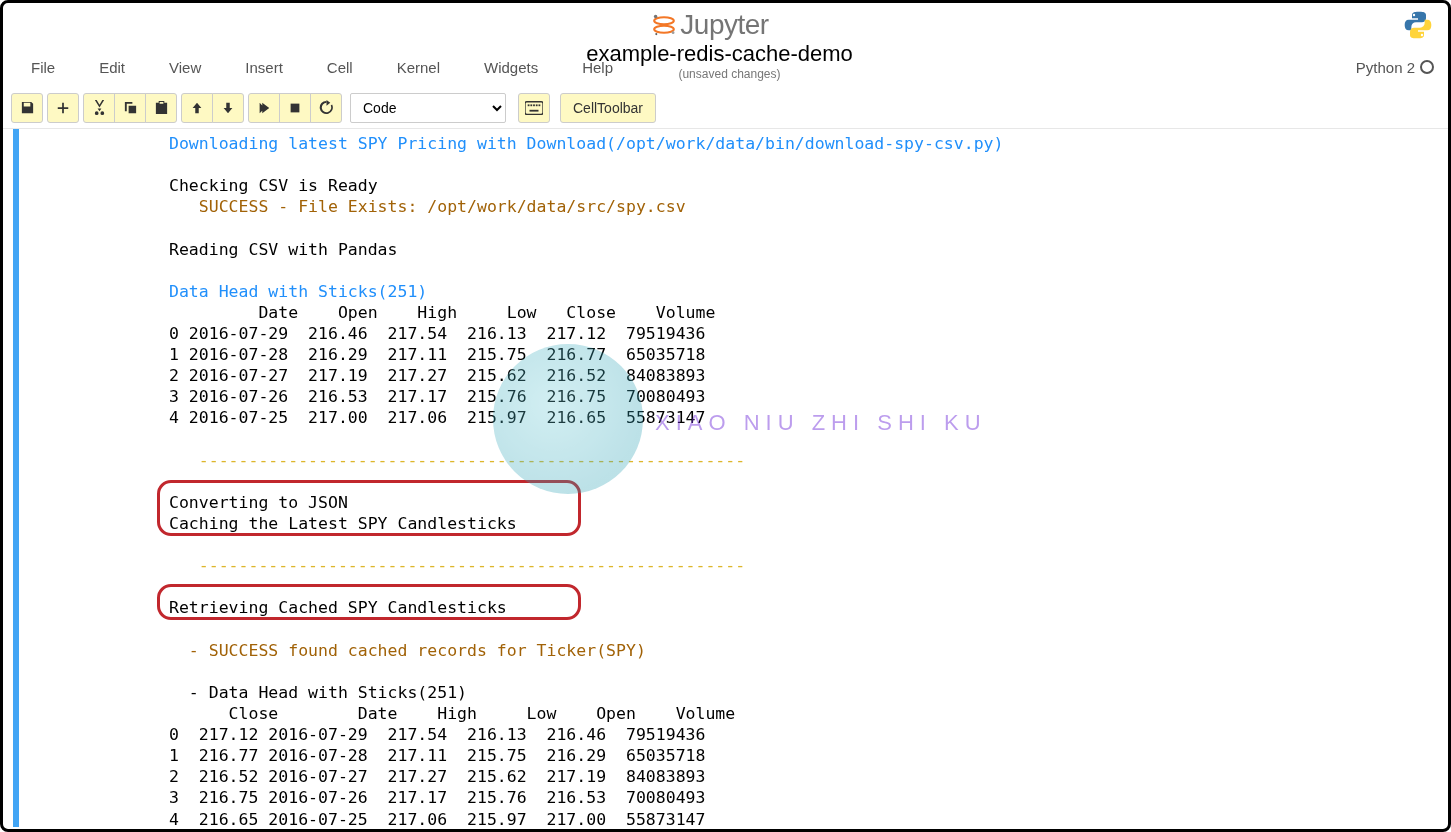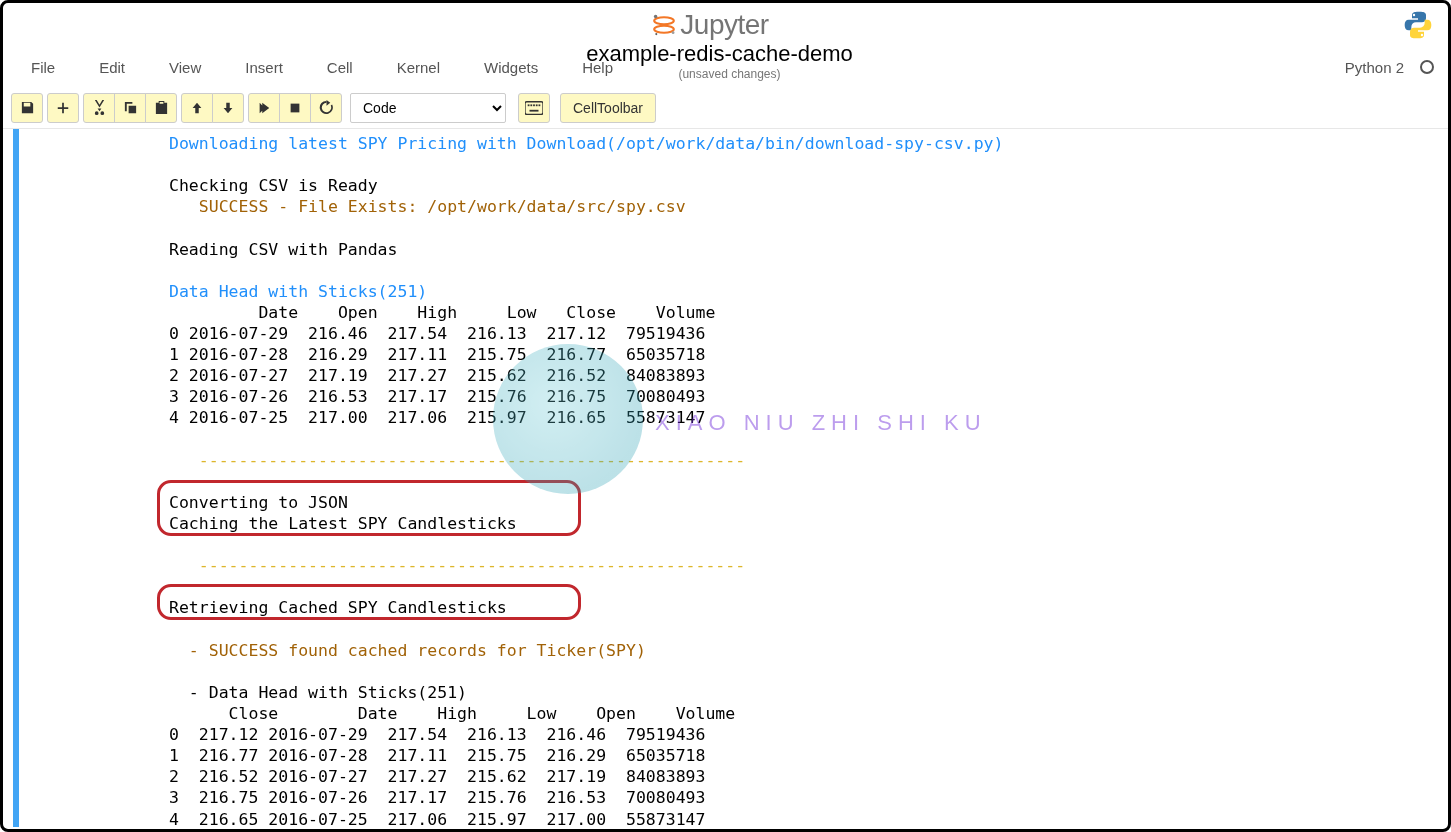--- a/index.html
+++ b/index.html
@@ -67,21 +67,21 @@
       color: #555;
       font-size: 15px;
       cursor: pointer;
     }
     .menubar-item:first-child { padding-left: 14px; }
     .kernel-indicator {
       position: absolute;
       right: 14px;
       display: flex;
       align-items: center;
-      gap: 16px;
+      gap: 5px;
       color: #555;
       font-size: 15px;
     }
     .kernel-status {
       width: 14px;
       height: 14px;
       border: 2px solid #555;
       border-radius: 50%;
     }
     .toolbar {

